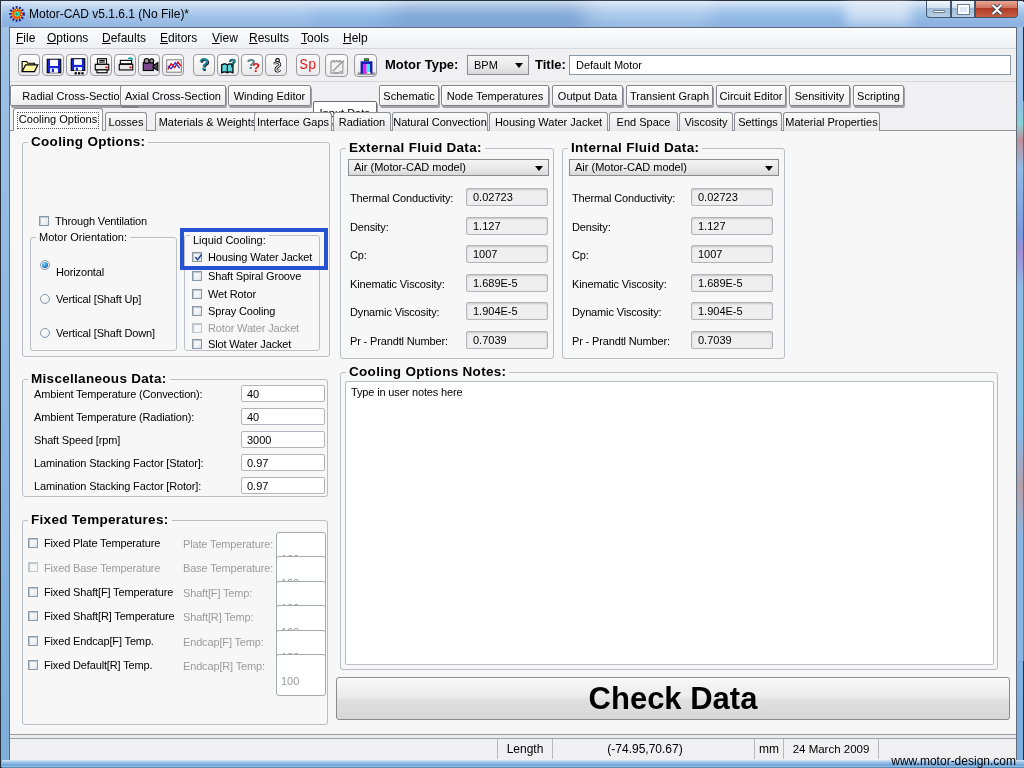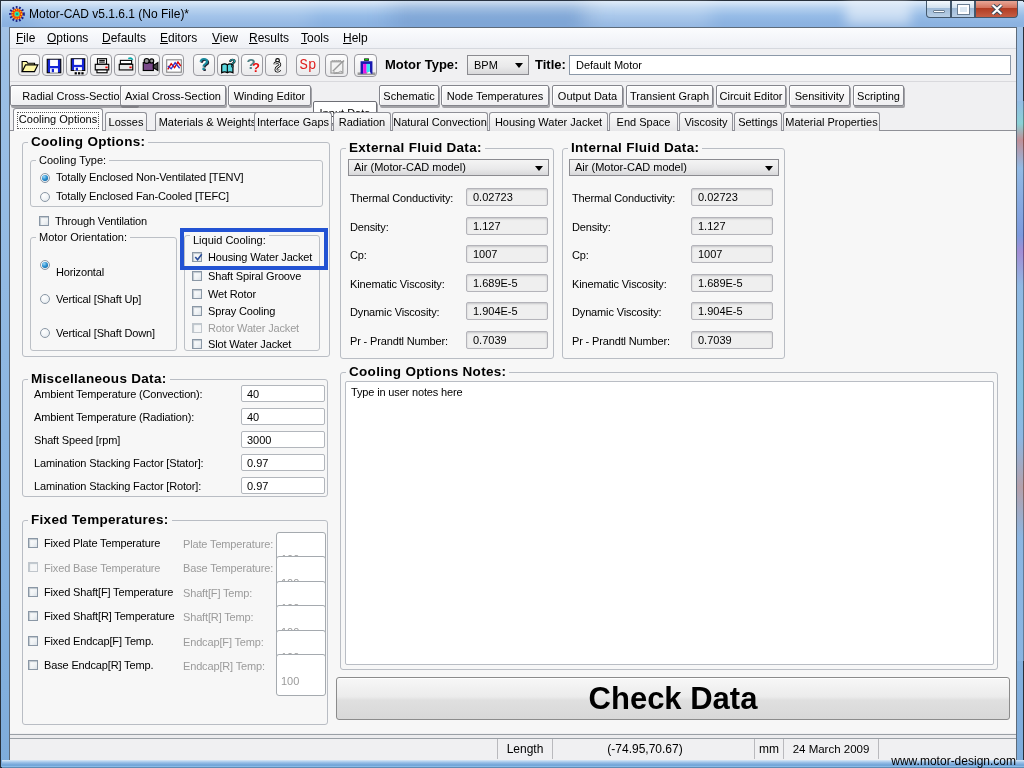--- a/index.html
+++ b/index.html
@@ -221,27 +221,20 @@
   <div class="abs t2" style="left:332px;width:58px">Radiation</div>
   <div class="abs t2" style="left:391px;width:96px">Natural Convection</div>
   <div class="abs t2" style="left:488px;width:119px">Housing Water Jacket</div>
   <div class="abs t2" style="left:608px;width:69px">End Space</div>
   <div class="abs t2" style="left:678px;width:54px">Viscosity</div>
   <div class="abs t2" style="left:733px;width:48px">Settings</div>
   <div class="abs t2" style="left:782px;width:97px">Material Properties</div>
 
   <div class="abs gb" style="left:21px;top:141px;width:308px;height:215px">
     <div class="gt">Cooling Options:</div>
-    <div class="abs sg" style="left:7px;top:17px;width:293px;height:47px">
-      <div class="st">Cooling Type:</div>
-      <div class="abs rad on" style="left:9px;top:12px"></div>
-      <div class="abs lbl" style="left:25px;top:10px">Totally Enclosed Non-Ventilated [TENV]</div>
-      <div class="abs rad" style="left:9px;top:31px"></div>
-      <div class="abs lbl" style="left:25px;top:29px">Totally Enclosed Fan-Cooled [TEFC]</div>
-    </div>
     <div class="abs cb" style="left:16px;top:73px"></div>
     <div class="abs lbl" style="left:32px;top:72px">Through Ventilation</div>
     <div class="abs sg" style="left:7px;top:94px;width:147px;height:114px">
       <div class="st">Motor Orientation:</div>
       <div class="abs rad on" style="left:9px;top:22px"></div>
       <div class="abs lbl" style="left:25px;top:28px">Horizontal</div>
       <div class="abs rad" style="left:9px;top:56px"></div>
       <div class="abs lbl" style="left:25px;top:55px">Vertical [Shaft Up]</div>
       <div class="abs rad" style="left:9px;top:90px"></div>
       <div class="abs lbl" style="left:25px;top:89px">Vertical [Shaft Down]</div>
@@ -298,21 +291,21 @@
     <div class="abs winp" style="left:253px;top:60px;width:50px;height:19px">100</div>
     <div class="abs cb" style="left:5px;top:90px"></div>
     <div class="abs lbl" style="left:21px;top:89px">Fixed Shaft[R] Temperature</div>
     <div class="abs glbl" style="left:160px;top:90px">Shaft[R] Temp:</div>
     <div class="abs winp" style="left:253px;top:84px;width:50px;height:19px">100</div>
     <div class="abs cb" style="left:5px;top:115px"></div>
     <div class="abs lbl" style="left:21px;top:114px">Fixed Endcap[F] Temp.</div>
     <div class="abs glbl" style="left:160px;top:115px">Endcap[F] Temp:</div>
     <div class="abs winp" style="left:253px;top:109px;width:50px;height:19px">100</div>
     <div class="abs cb" style="left:5px;top:139px"></div>
-    <div class="abs lbl" style="left:21px;top:138px">Base Endcap[R] Temp.</div>
+    <div class="abs lbl" style="left:21px;top:138px">Fixed Default[R] Temp.</div>
     <div class="abs glbl" style="left:160px;top:139px">Endcap[R] Temp:</div>
     <div class="abs winp" style="left:253px;top:133px;width:50px;height:19px">100</div>
   </div>
 
   <div class="abs gb" style="left:339px;top:147px;width:214px;height:211px">
     <div class="gt">External Fluid Data:</div>
     <div class="abs dd" style="left:7px;top:10px;width:201px;height:17px;line-height:15px;padding-left:5px">Air (Motor-CAD model)<div class="ar"></div></div>
     <div class="abs lbl" style="left:9px;top:43px">Thermal Conductivity:</div>
     <div class="abs ginp" style="left:125px;top:39px;width:82px;height:18px">0.02723</div>
     <div class="abs lbl" style="left:9px;top:72px">Density:</div>

